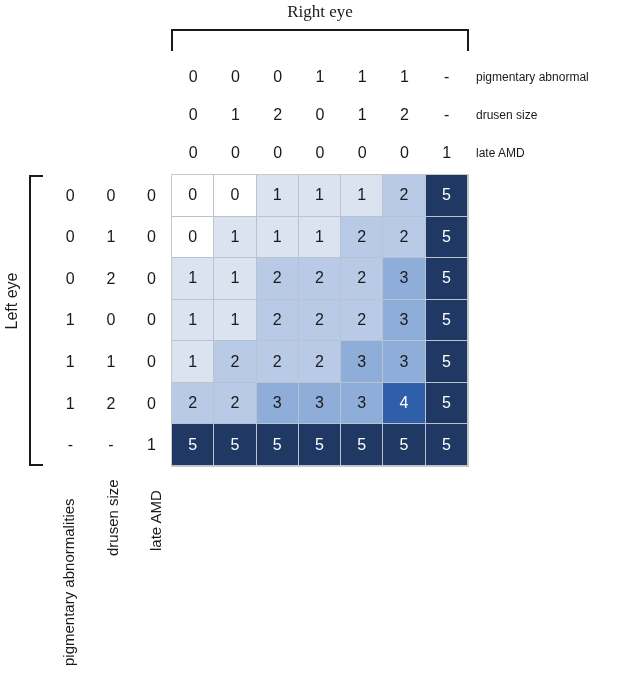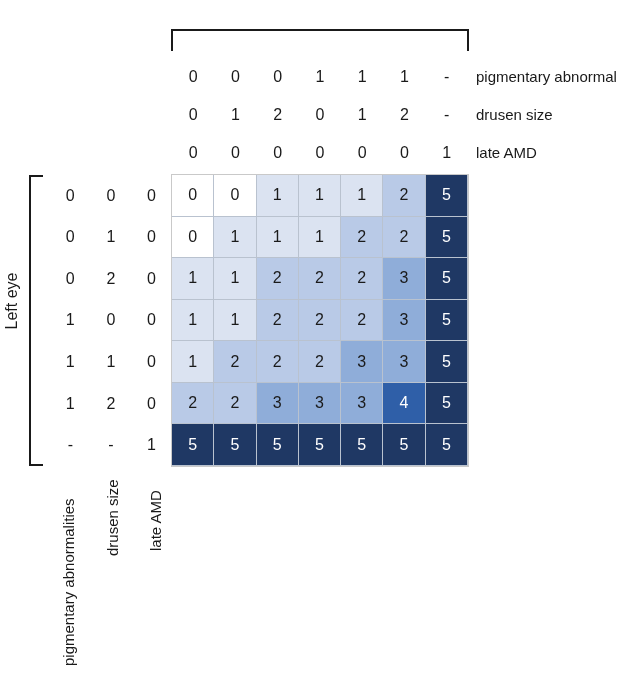--- a/index.html
+++ b/index.html
@@ -72,21 +72,21 @@
   }
   .col-head-cell{
     width:42.28px;
     text-align:center;
     font-size:16px;
     color:#1a1a1a;
   }
   .col-head-label{
     position:absolute;
     left:304px;
-    font-size:15px;
+    font-size:12px;
     color:#1a1a1a;
     white-space:nowrap;
     line-height:38px;
     top:0;
   }
   .col-head-row{position:relative;}
 
   
   .row-head-cols{
     position:absolute;
@@ -135,20 +135,21 @@
     border-bottom:1px solid #b9c2cf;
     color:#1a1a1a;
   }
   .cell.dark{ color:#ffffff; }
 </style>
 </head>
 <body>
 
 <div id="stage">
 
+  <div class="right-eye-title">Right eye</div>
 
   <div class="top-bracket"></div>
 
   <div class="left-bracket"></div>
 
   <div class="left-eye-title">Left eye</div>
 
   <div class="col-head-rows" id="col-head-rows">
       <div class="col-head-row">
         <div class="col-head-cell">0</div>

